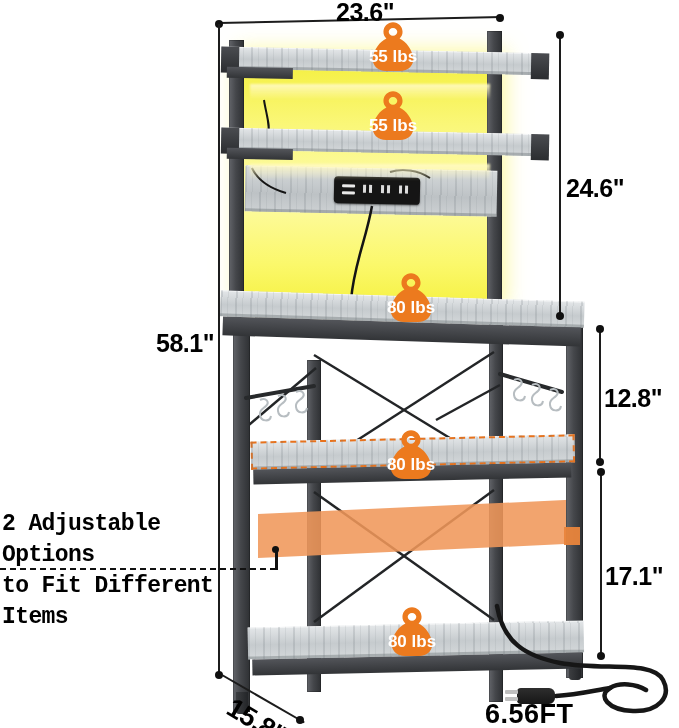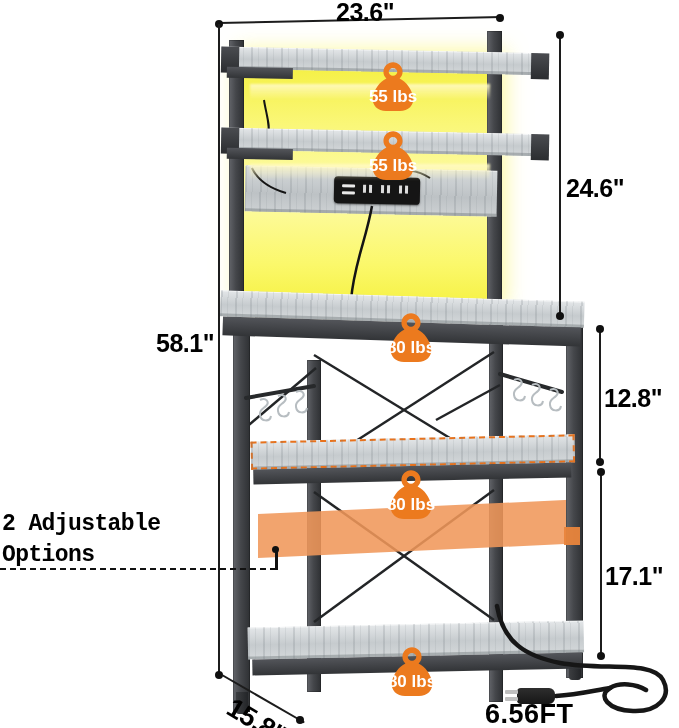--- a/index.html
+++ b/index.html
@@ -22,21 +22,21 @@
   .glow-strip{position:absolute;background:linear-gradient(180deg,rgba(255,249,195,.95),rgba(255,249,195,0));filter:blur(1px);}
   .led-panel{position:absolute;background:linear-gradient(180deg,#f4ef3c 0%,#faf778 28%,#fdfbaa 55%,#fbf86a 85%,#f6f247 100%);
         box-shadow:0 0 20px 6px rgba(250,246,120,.75);}
   
   .pstrip{position:absolute;background:#151515;border-radius:4px;box-shadow:0 1px 2px rgba(0,0,0,.5);}
   .usb-bar{position:absolute;background:#e9e9e9;border-radius:1px;}
   .outlet{position:absolute;width:13px;height:16px;}
   .outlet::before,.outlet::after{content:"";position:absolute;top:3px;width:3px;height:8px;background:#ddd;}
   .outlet::before{left:2px;} .outlet::after{right:2px;}
   
-  .badge{position:absolute;width:58px;height:52px;margin-top:40px;}
+  .badge{position:absolute;width:58px;height:52px;}
   .badge svg{position:absolute;inset:0;width:100%;height:100%;}
   .badge-label{position:absolute;left:-8px;right:-8px;top:25px;text-align:center;
         color:#fff;font-weight:bold;font-size:17px;letter-spacing:0px;}
   
   .orange-shelf{position:absolute;background:rgba(240,151,90,.88);}
   
   .dim-line{position:absolute;background:#1c1c1c;}
   .dot{position:absolute;width:8px;height:8px;border-radius:50%;background:#101010;}
   .dim-label{position:absolute;color:#000;font-weight:bold;font-size:25px;white-space:nowrap;letter-spacing:-0.5px;}
   .note{position:absolute;left:2px;top:509px;width:240px;color:#000;font-weight:bold;
@@ -202,18 +202,19 @@
 
   <div class="dim-line" style="left:600px;top:472px;width:2px;height:184px;"></div>
   <div class="dot" style="left:597px;top:468px;"></div>
   <div class="dot" style="left:597px;top:652px;"></div>
   <div class="dim-label" style="left:605px;top:562px;">17.1"</div>
 
   <div class="dim-label" style="left:485px;top:699px;font-size:27px;letter-spacing:.5px;">6.56FT</div>
 
   <div class="note">
     <div>2 Adjustable Options</div>
+    <div>to Fit Different Items</div>
   </div>
   <div class="leader-dash" style="left:0;top:568px;width:276px;"></div>
   <div class="leader-solid" style="left:275px;top:550px;width:2.5px;height:20px;"></div>
   <div class="dot" style="left:272px;top:546px;width:7px;height:7px;"></div>
 
 </div>
 
 </body></html>

